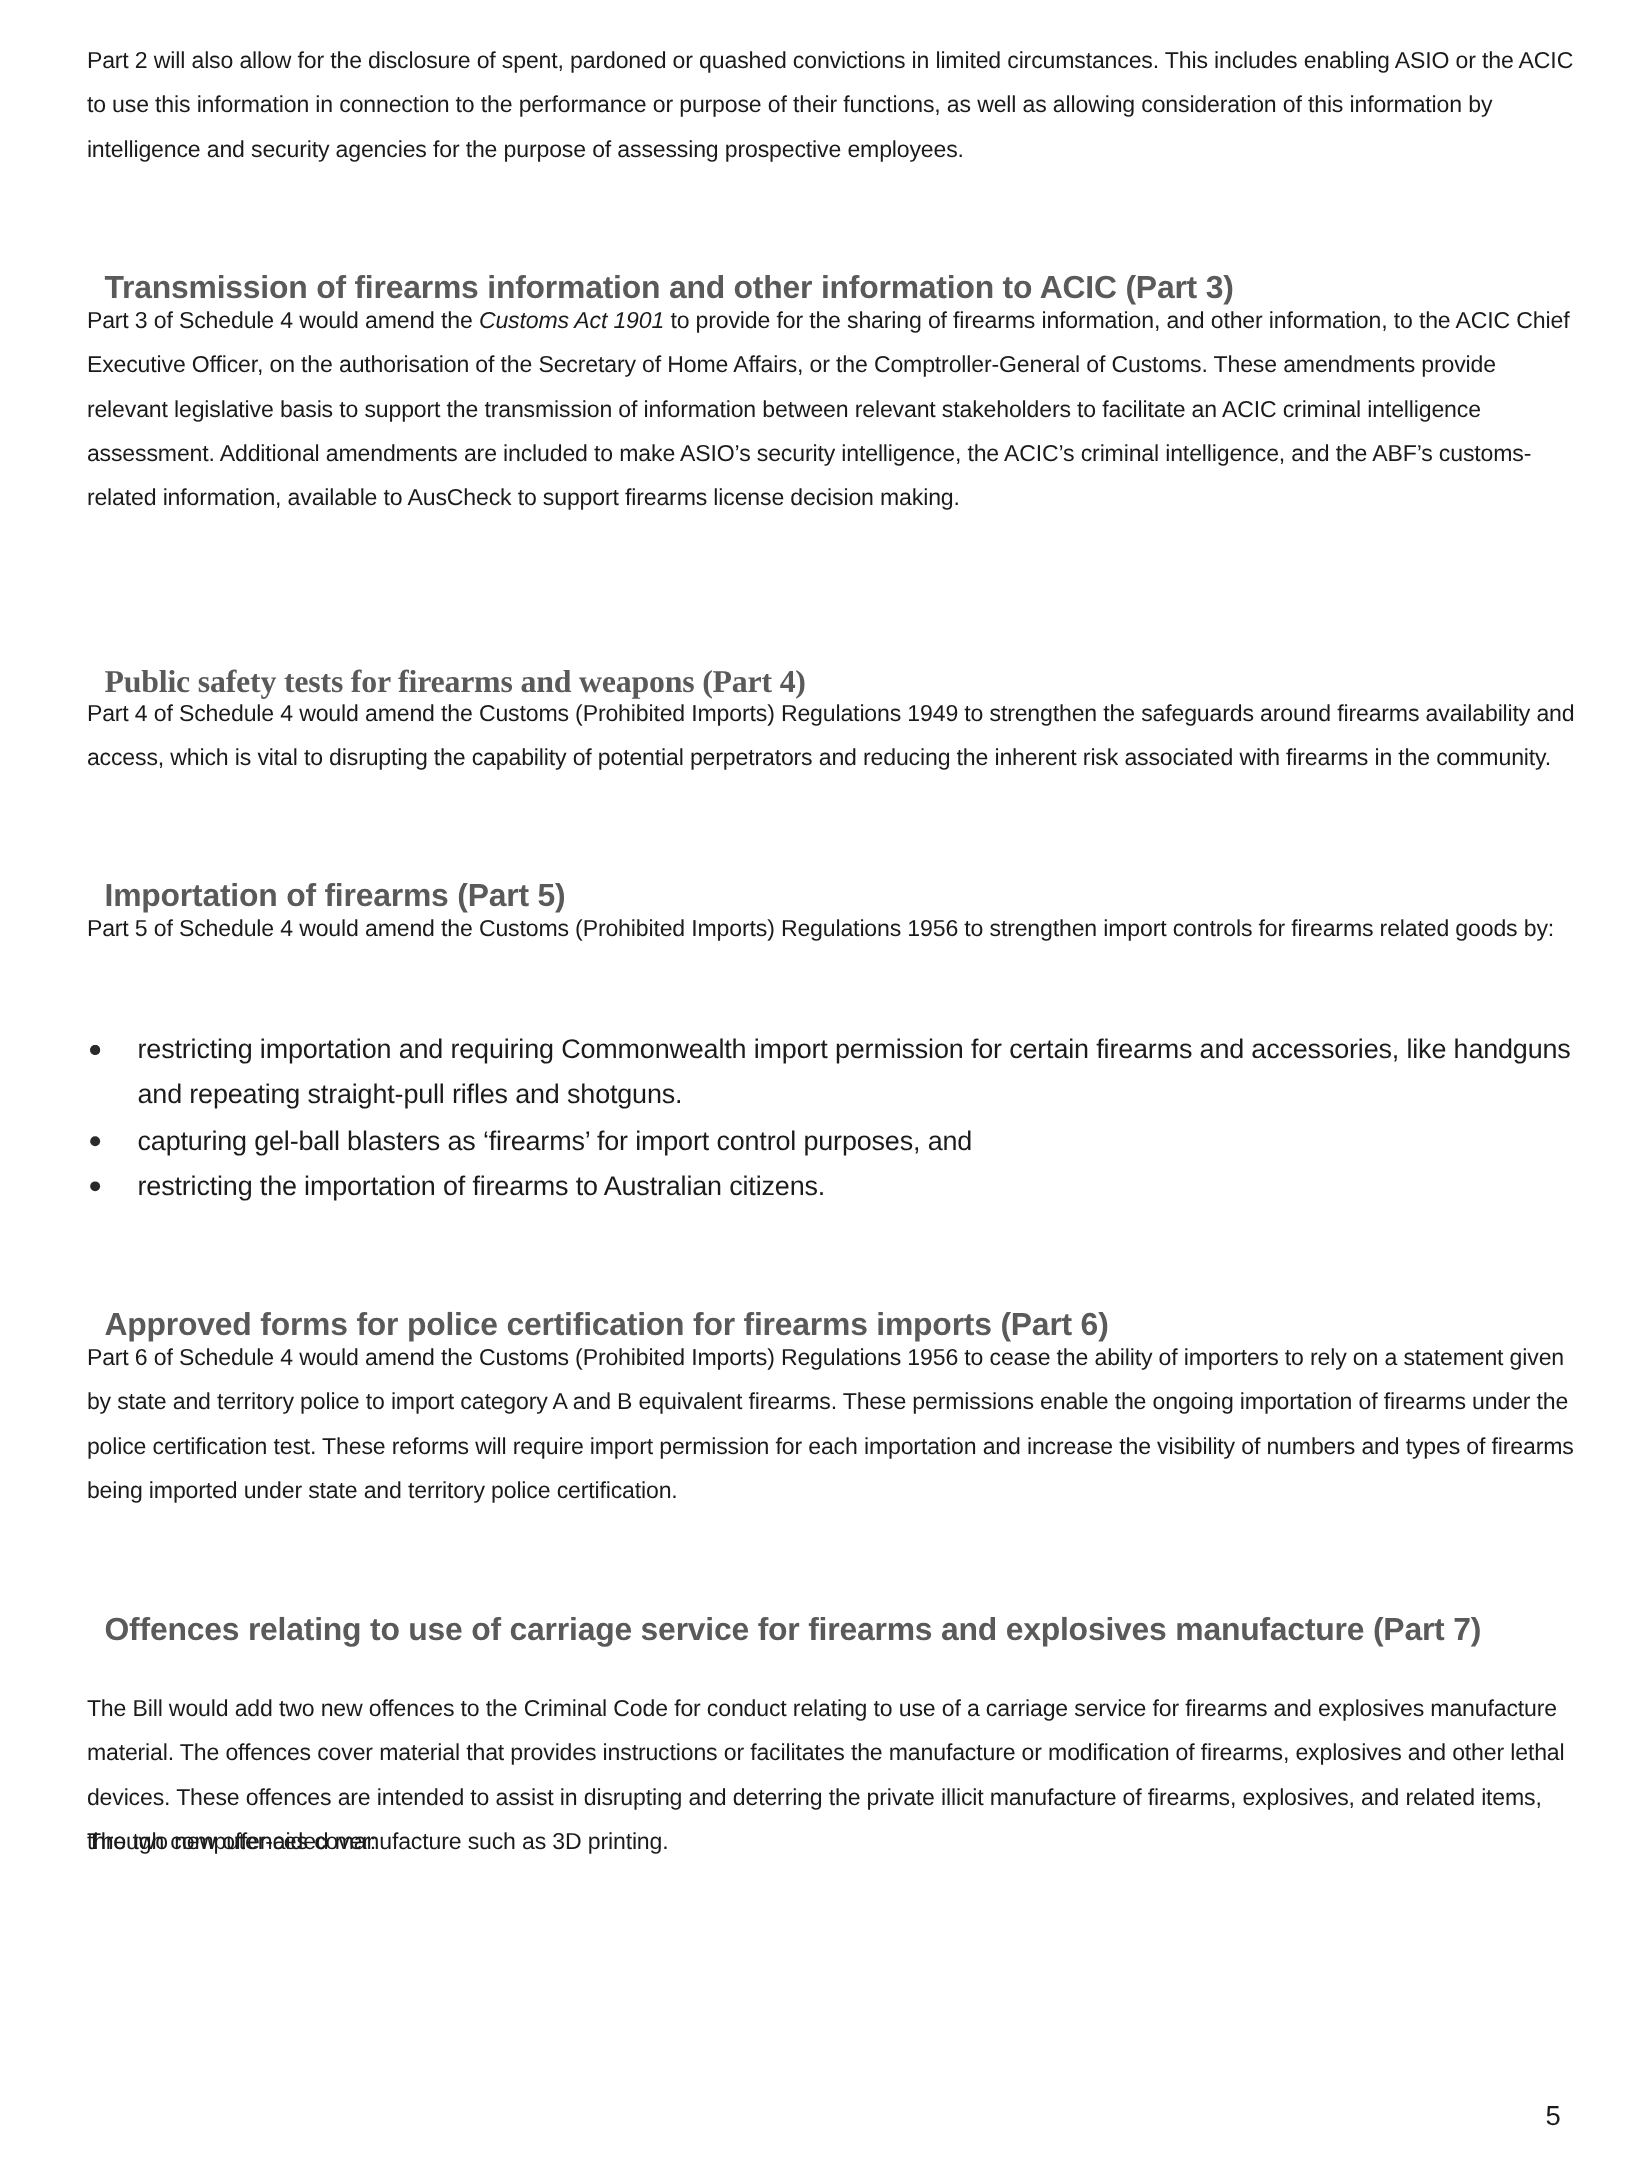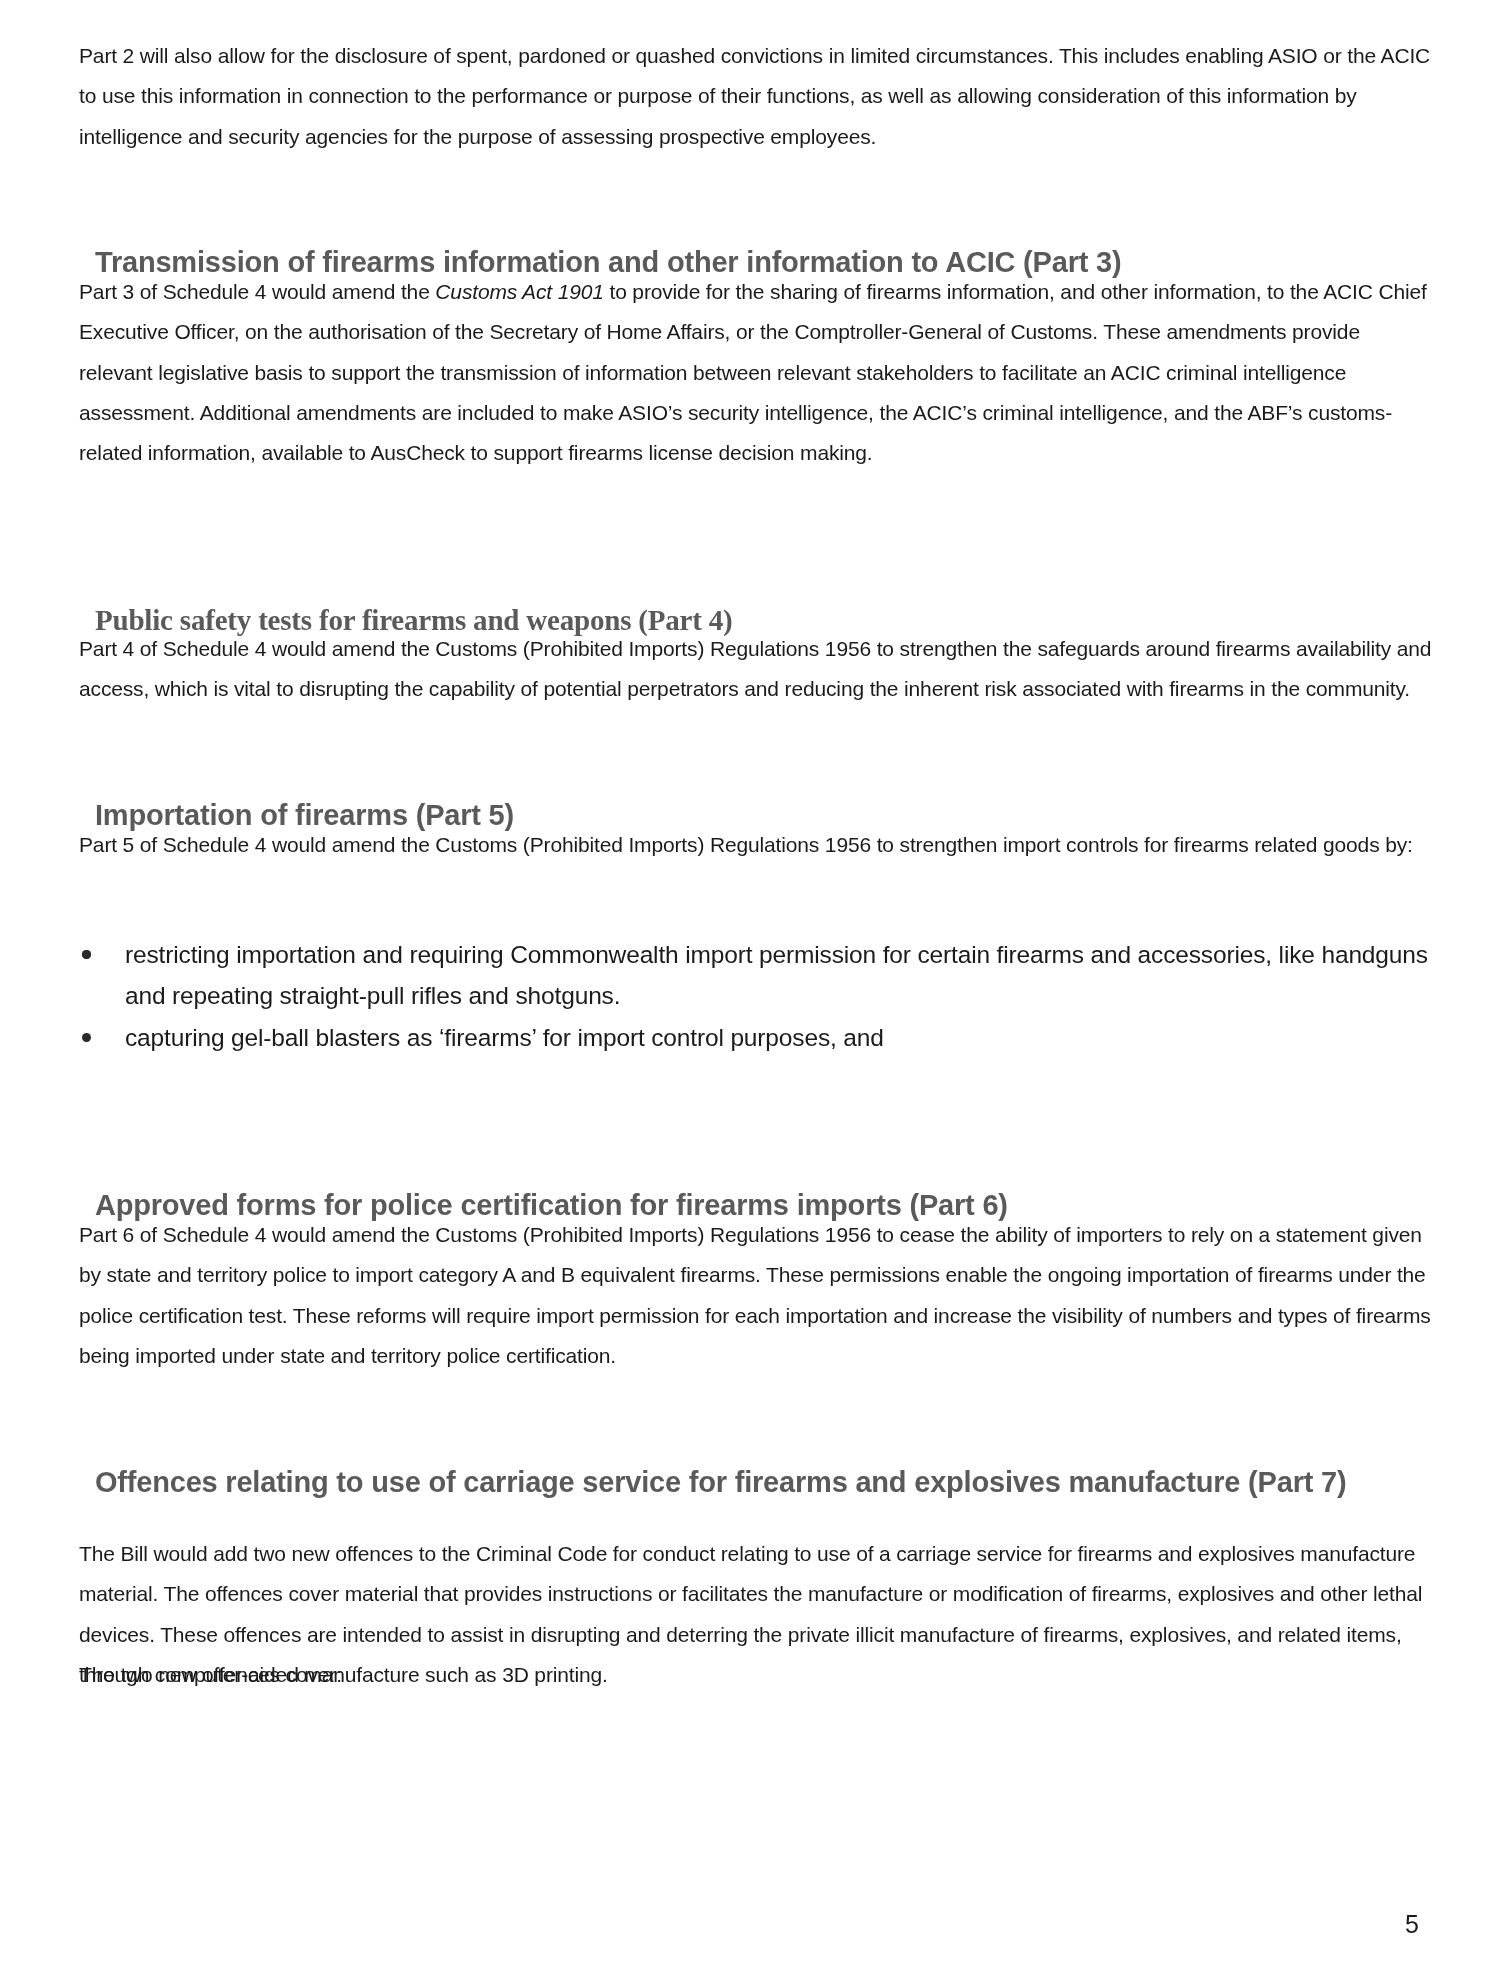--- a/index.html
+++ b/index.html
@@ -21,29 +21,30 @@
 <body>
 
 <div class="page">
 
   <p class="para" style="top:36px;">Part 2 will also allow for the disclosure of spent, pardoned or quashed convictions in limited circumstances. This includes enabling ASIO or the ACIC to use this information in connection to the performance or purpose of their functions, as well as allowing consideration of this information by intelligence and security agencies for the purpose of assessing prospective employees.</p>
 
   <h2 class="heading" style="top:226px;">Transmission of firearms information and other information to ACIC (Part 3)</h2>
   <p class="para" style="top:272px;"><span>Part 3 of Schedule 4 would amend the </span><em>Customs Act 1901</em><span> to provide for the sharing of firearms information, and other information, to the ACIC Chief Executive Officer, on the authorisation of the Secretary of Home Affairs, or the Comptroller-General of Customs. These amendments provide relevant legislative basis to support the transmission of information between relevant stakeholders to facilitate an ACIC criminal intelligence assessment. Additional amendments are included to make ASIO’s security intelligence, the ACIC’s criminal intelligence, and the ABF’s customs-related information, available to AusCheck to support firearms license decision making.</span></p>
 
   <h2 class="heading" style="top:584px;font-family:Liberation Serif, serif;">Public safety tests for firearms and weapons (Part 4)</h2>
-  <p class="para" style="top:629px;">Part 4 of Schedule 4 would amend the Customs (Prohibited Imports) Regulations 1956 to strengthen the safeguards around firearms availability and access, which is vital to disrupting the capability of potential perpetrators and reducing the inherent risk associated with firearms in the community.</p>
+  <p class="para" style="top:629px;">Part 4 of Schedule 4 would amend the Customs (Prohibited Imports) Regulations 1949 to strengthen the safeguards around firearms availability and access, which is vital to disrupting the capability of potential perpetrators and reducing the inherent risk associated with firearms in the community.</p>
 
   <h2 class="heading" style="top:779px;">Importation of firearms (Part 5)</h2>
   <p class="para" style="top:825px;">Part 5 of Schedule 4 would amend the Customs (Prohibited Imports) Regulations 1956 to strengthen import controls for firearms related goods by:</p>
 
   <ul class="bullets" style="top:934px;">
     <li><span class="dot"></span></li>
     <li><span class="dot"></span><span>restricting importation and requiring Commonwealth import permission for certain firearms and accessories, like handguns and repeating straight-pull rifles and shotguns.</span></li>
     <li><span class="dot"></span><span>capturing gel-ball blasters as ‘firearms’ for import control purposes, and</span></li>
+    <li><span class="dot"></span><span>restricting the importation of firearms to Australian citizens.</span></li>
   </ul>
 
   <h2 class="heading" style="top:1169px;">Approved forms for police certification for firearms imports (Part 6)</h2>
   <p class="para" style="top:1215px;">Part 6 of Schedule 4 would amend the Customs (Prohibited Imports) Regulations 1956 to cease the ability of importers to rely on a statement given by state and territory police to import category A and B equivalent firearms. These permissions enable the ongoing importation of firearms under the police certification test. These reforms will require import permission for each importation and increase the visibility of numbers and types of firearms being imported under state and territory police certification.</p>
 
   <h2 class="heading" style="top:1446px; width:1280px;">Offences relating to use of carriage service for firearms and explosives manufacture (Part 7)</h2>
   <p class="para" style="top:1534px;">The Bill would add two new offences to the Criminal Code for conduct relating to use of a carriage service for firearms and explosives manufacture material. The offences cover material that provides instructions or facilitates the manufacture or modification of firearms, explosives and other lethal devices. These offences are intended to assist in disrupting and deterring the private illicit manufacture of firearms, explosives, and related items, through computer-aided manufacture such as 3D printing.</p>
   <p class="para" style="top:1655px;">The two new offences cover:</p>
 
 </div>

